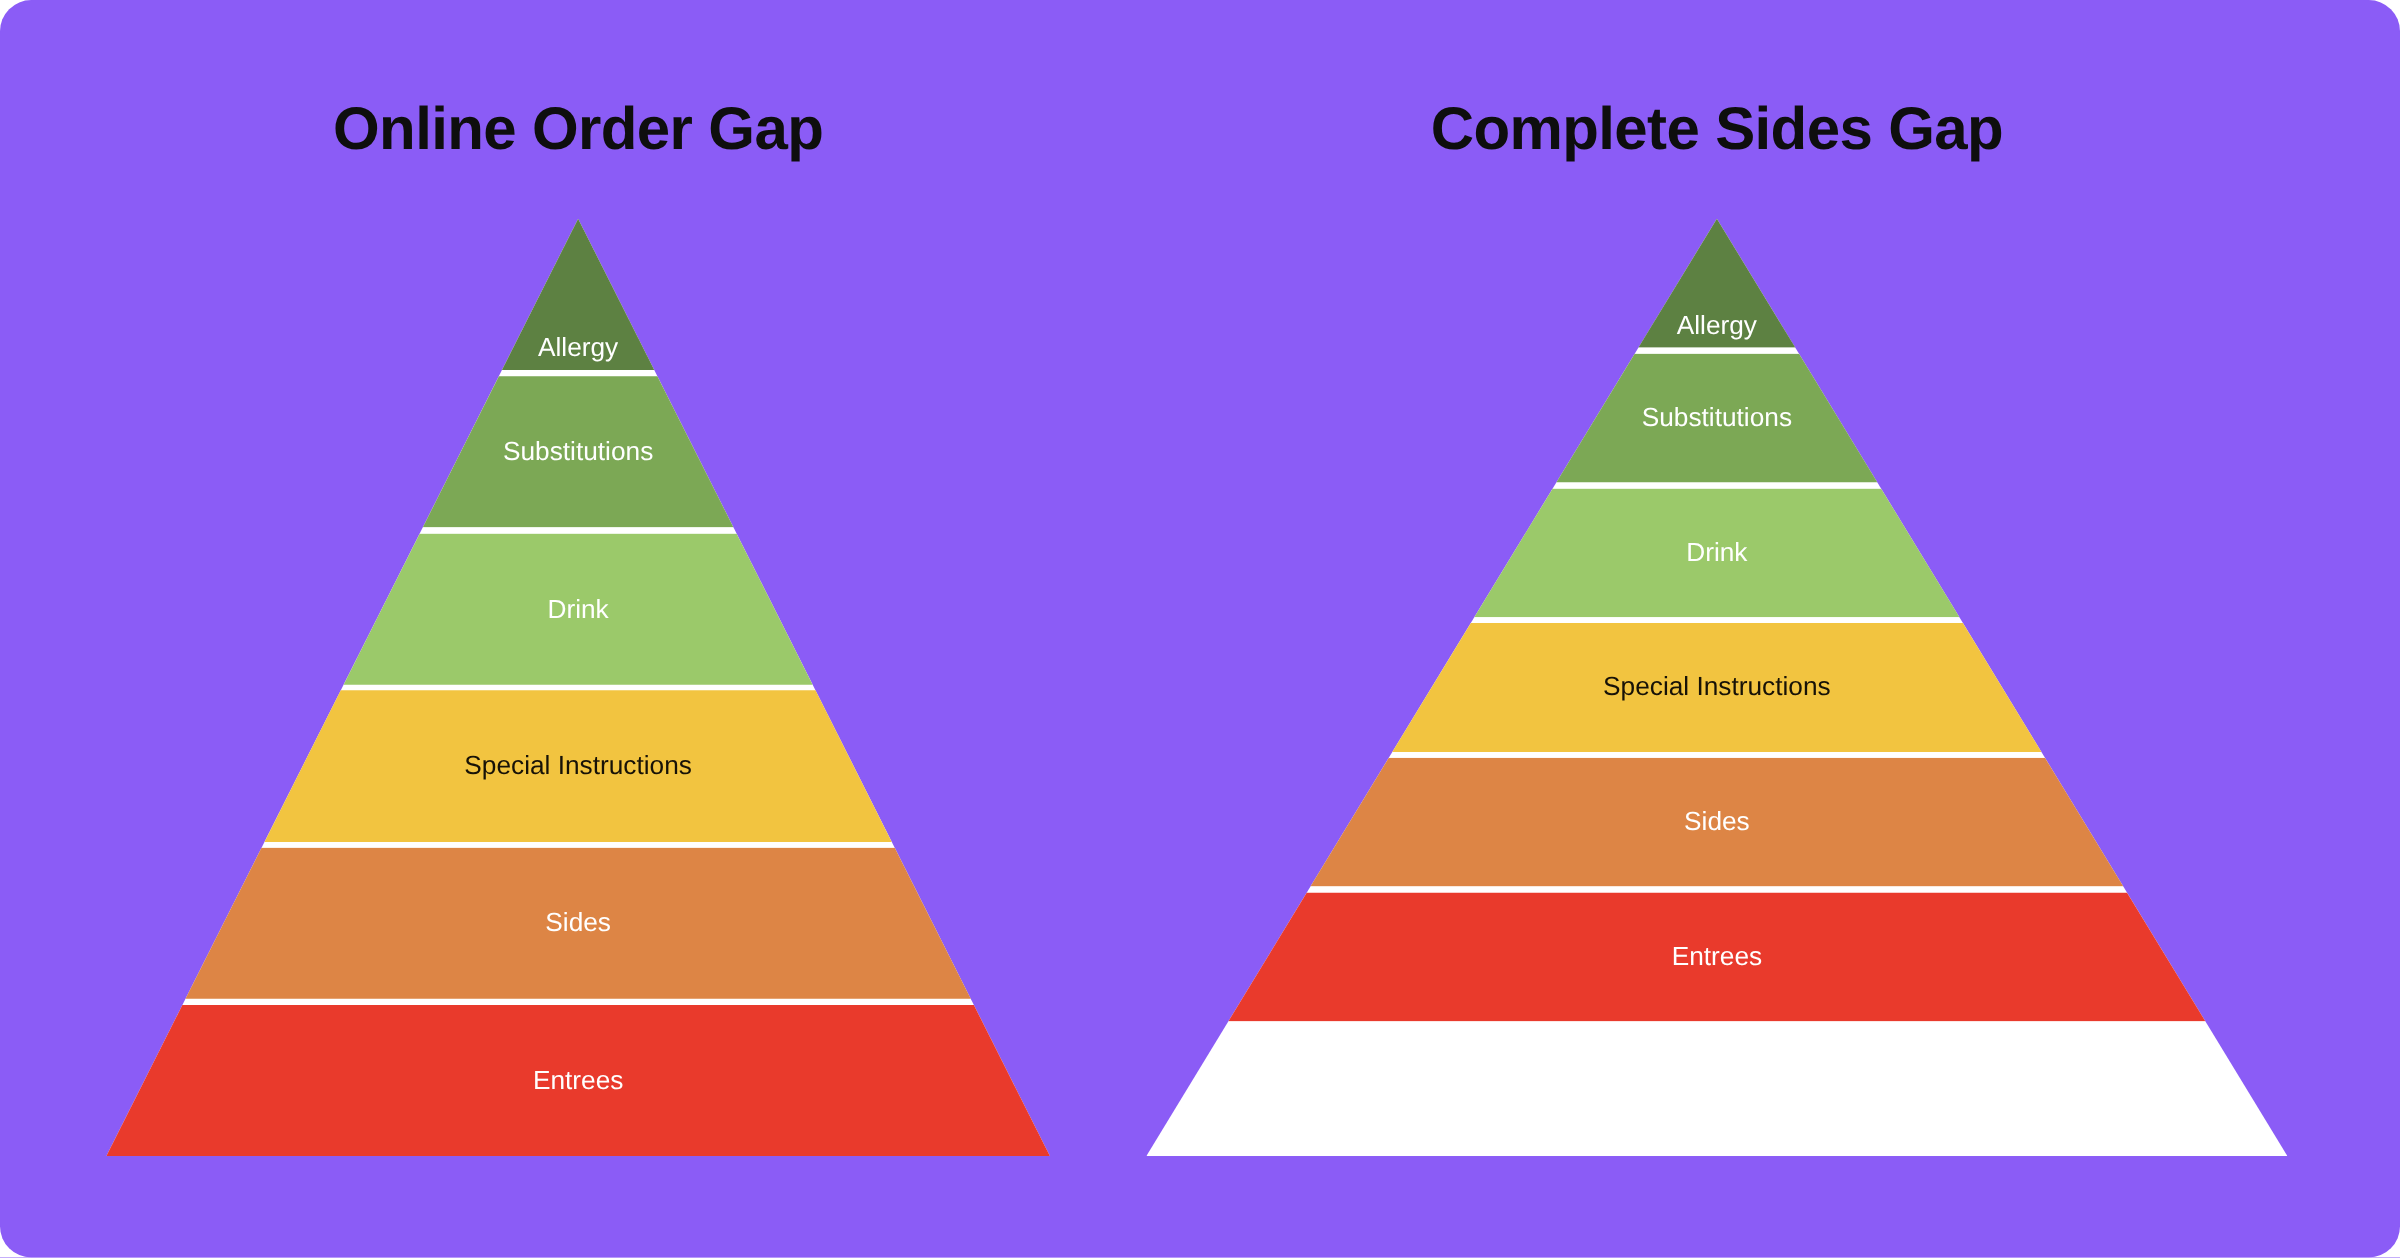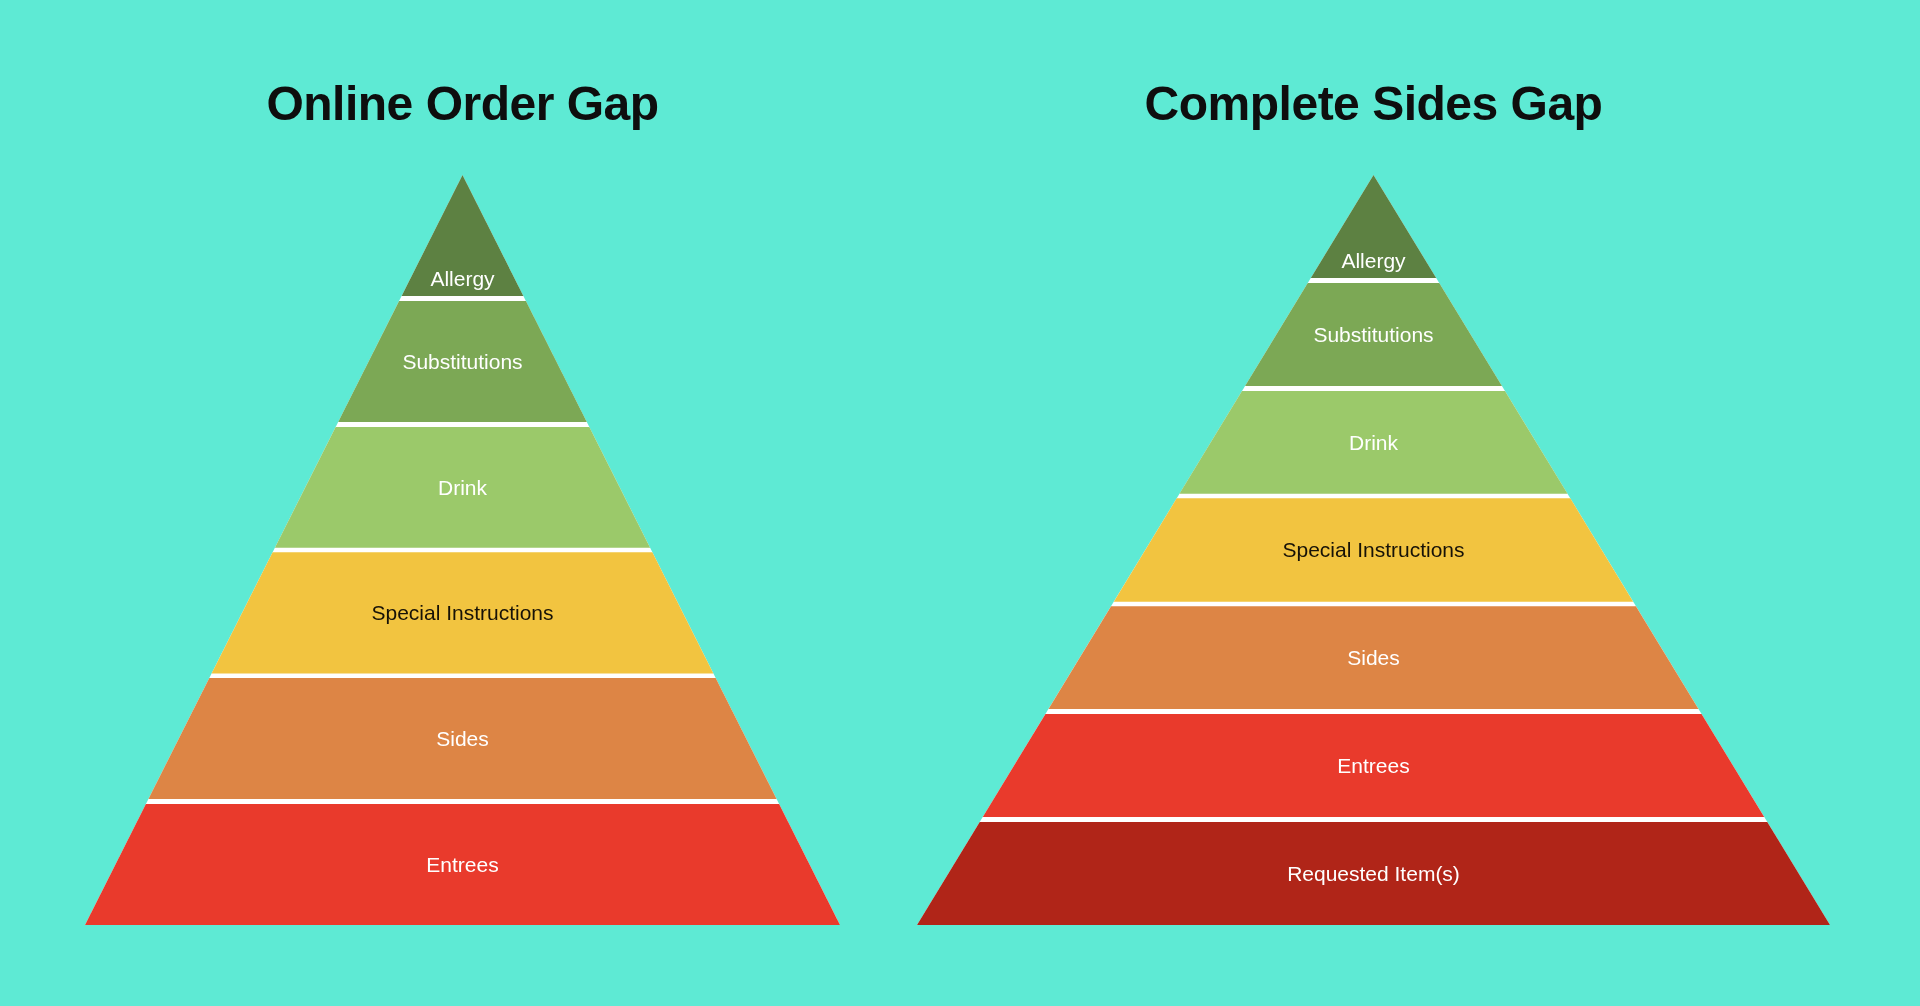--- a/index.html
+++ b/index.html
@@ -61,21 +61,21 @@
   }
   .slice-label {
     font-size: 21px;
     line-height: 1.2;
     white-space: nowrap;
   }
 </style>
 </head>
 <body>
 
-<div class="canvas" style="background: #5eead4;">
+<div class="canvas" style="background: #8b5cf6; border-radius: 25px;">
 
   <section class="chart chart-0">
     <h1 class="chart-title" style="color: rgb(14, 14, 14);">Online Order Gap</h1>
     <div class="pyramid">
         <div class="pyramid-backdrop" style="background: rgb(255, 255, 255);"></div>
         <div class="slice apex" style="top: 0px; height: 121.25px; background: rgb(93, 129, 66); clip-path: polygon(50% 0px, 50% 0px, 58.083% 100%, 41.917% 100%);">
           <span class="slice-label" style="color: rgb(255, 255, 255);">Allergy</span>
         </div>
         <div class="slice" style="top: 125.75px; height: 121.25px; background: rgb(124, 168, 85); clip-path: polygon(41.617% 0px, 58.383% 0px, 66.467% 100%, 33.533% 100%);">
           <span class="slice-label" style="color: rgb(255, 255, 255);">Substitutions</span>
@@ -110,19 +110,16 @@
         </div>
         <div class="slice" style="top: 323.357px; height: 103.286px; background: rgb(242, 196, 64); clip-path: polygon(28.443% 0px, 71.557% 0px, 78.443% 100%, 21.557% 100%);">
           <span class="slice-label" style="color: rgb(23, 18, 7);">Special Instructions</span>
         </div>
         <div class="slice" style="top: 431.143px; height: 103.286px; background: rgb(221, 133, 69); clip-path: polygon(21.257% 0px, 78.743% 0px, 85.629% 100%, 14.371% 100%);">
           <span class="slice-label" style="color: rgb(255, 255, 255);">Sides</span>
         </div>
         <div class="slice" style="top: 538.929px; height: 103.286px; background: rgb(233, 58, 44); clip-path: polygon(14.071% 0px, 85.929% 0px, 92.814% 100%, 7.186% 100%);">
           <span class="slice-label" style="color: rgb(255, 255, 255);">Entrees</span>
         </div>
-        <div class="slice" style="top: 646.714px; height: 103.286px; background: rgb(176, 37, 24); clip-path: polygon(6.886% 0px, 93.114% 0px, 100% 100%, 0% 100%);">
-          <span class="slice-label" style="color: rgb(255, 255, 255);">Requested Item(s)</span>
-        </div>
       </div>
   </section>
 
 </div>
 
 </body></html>

